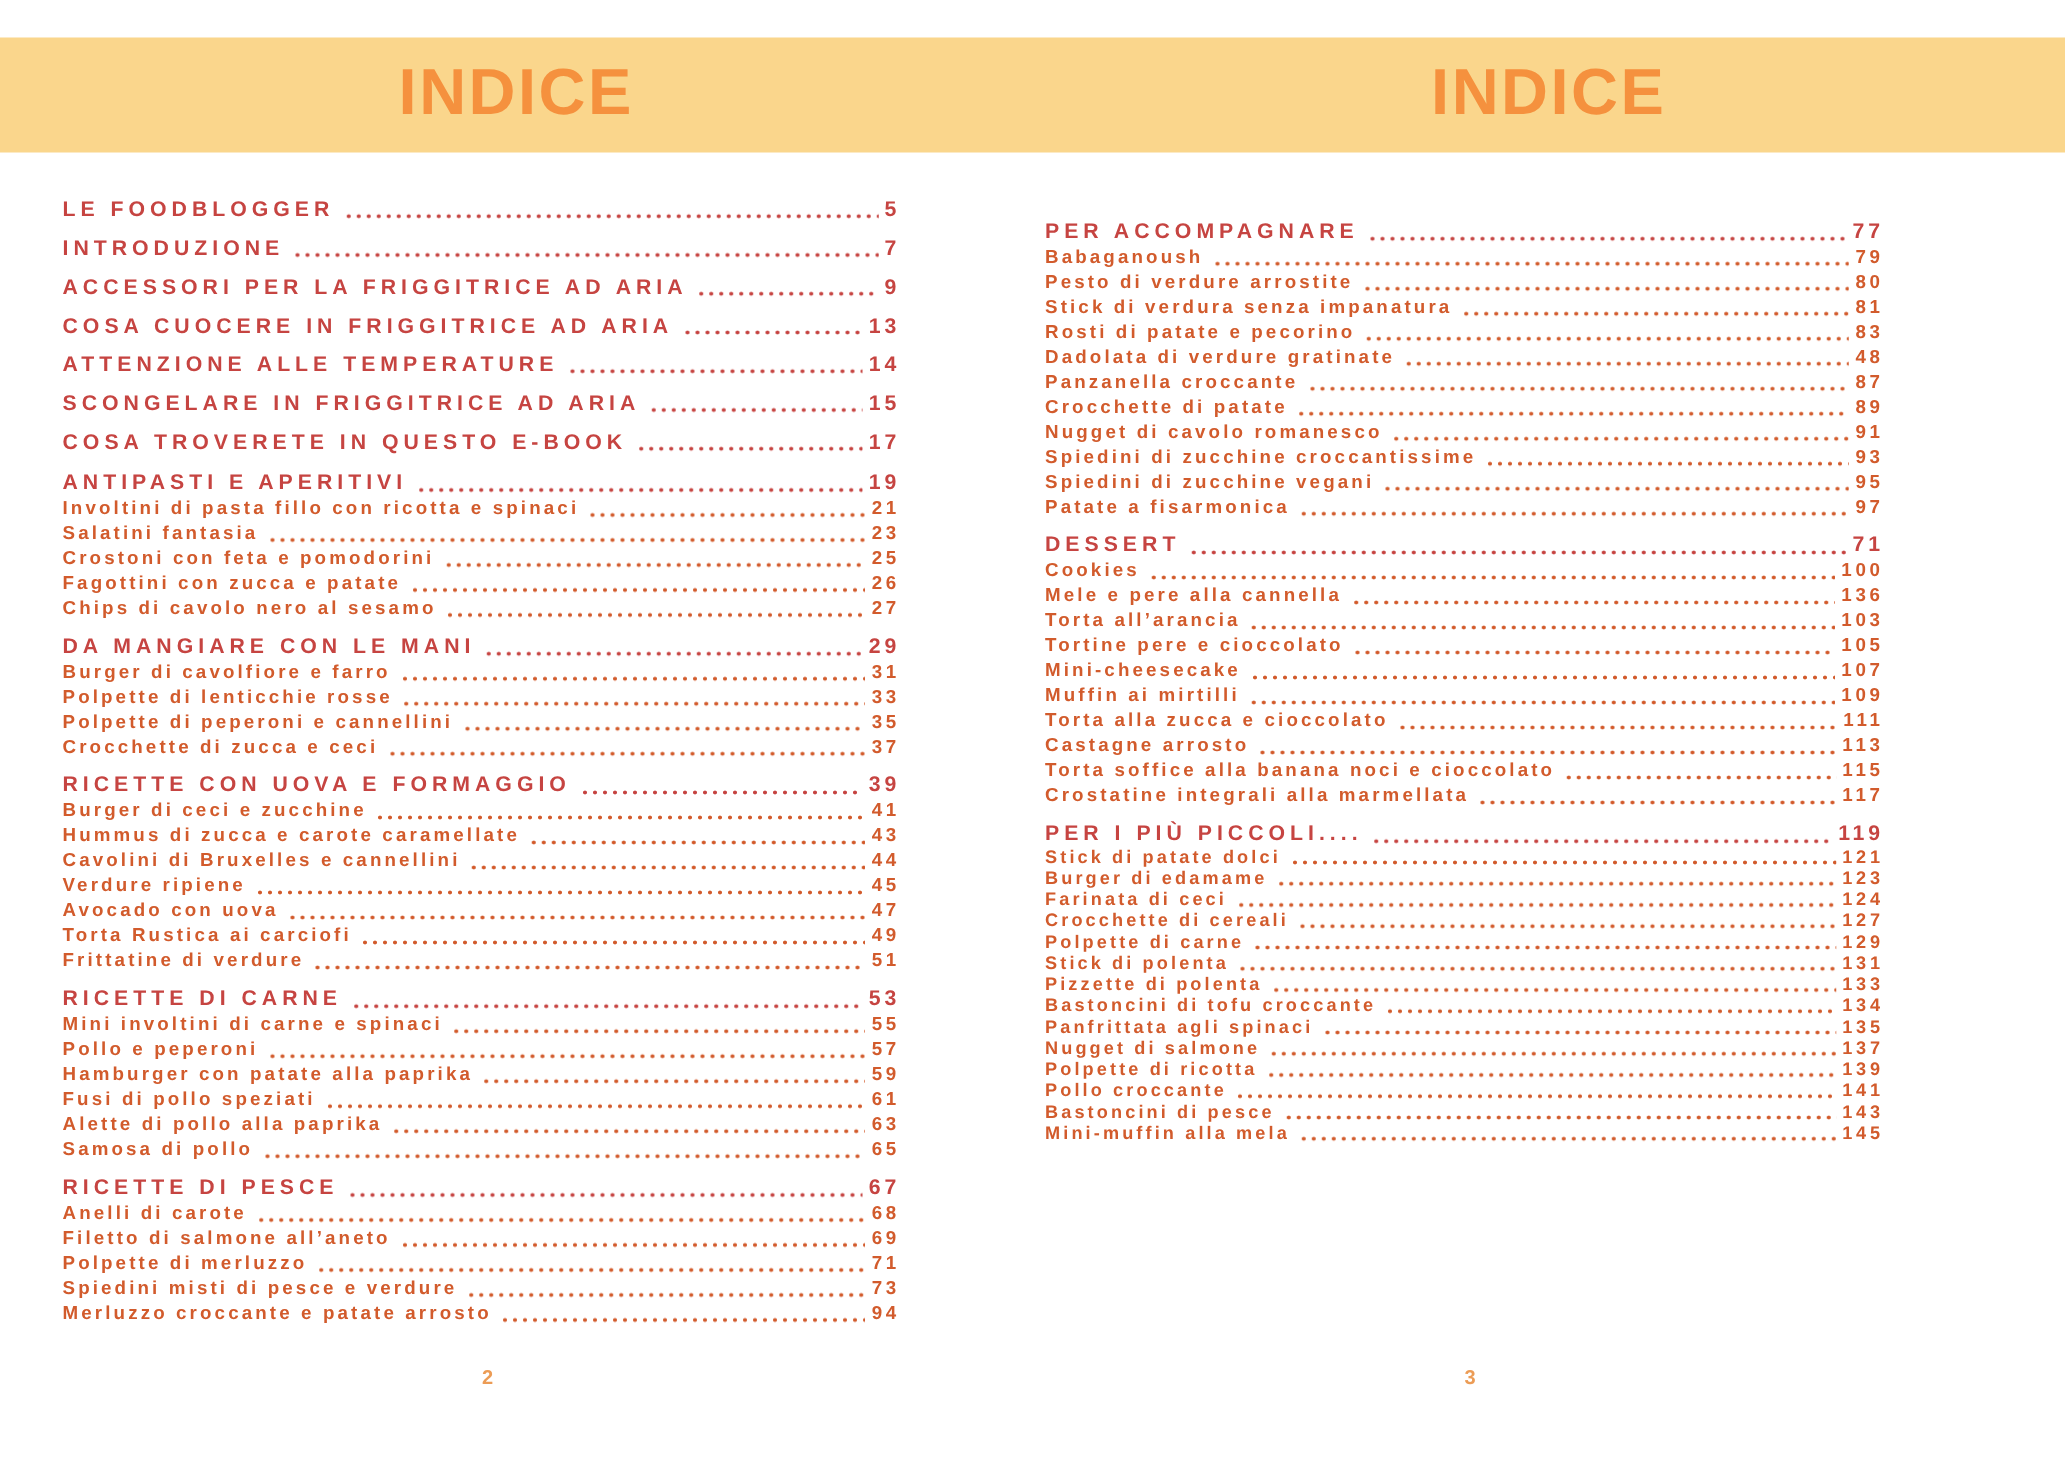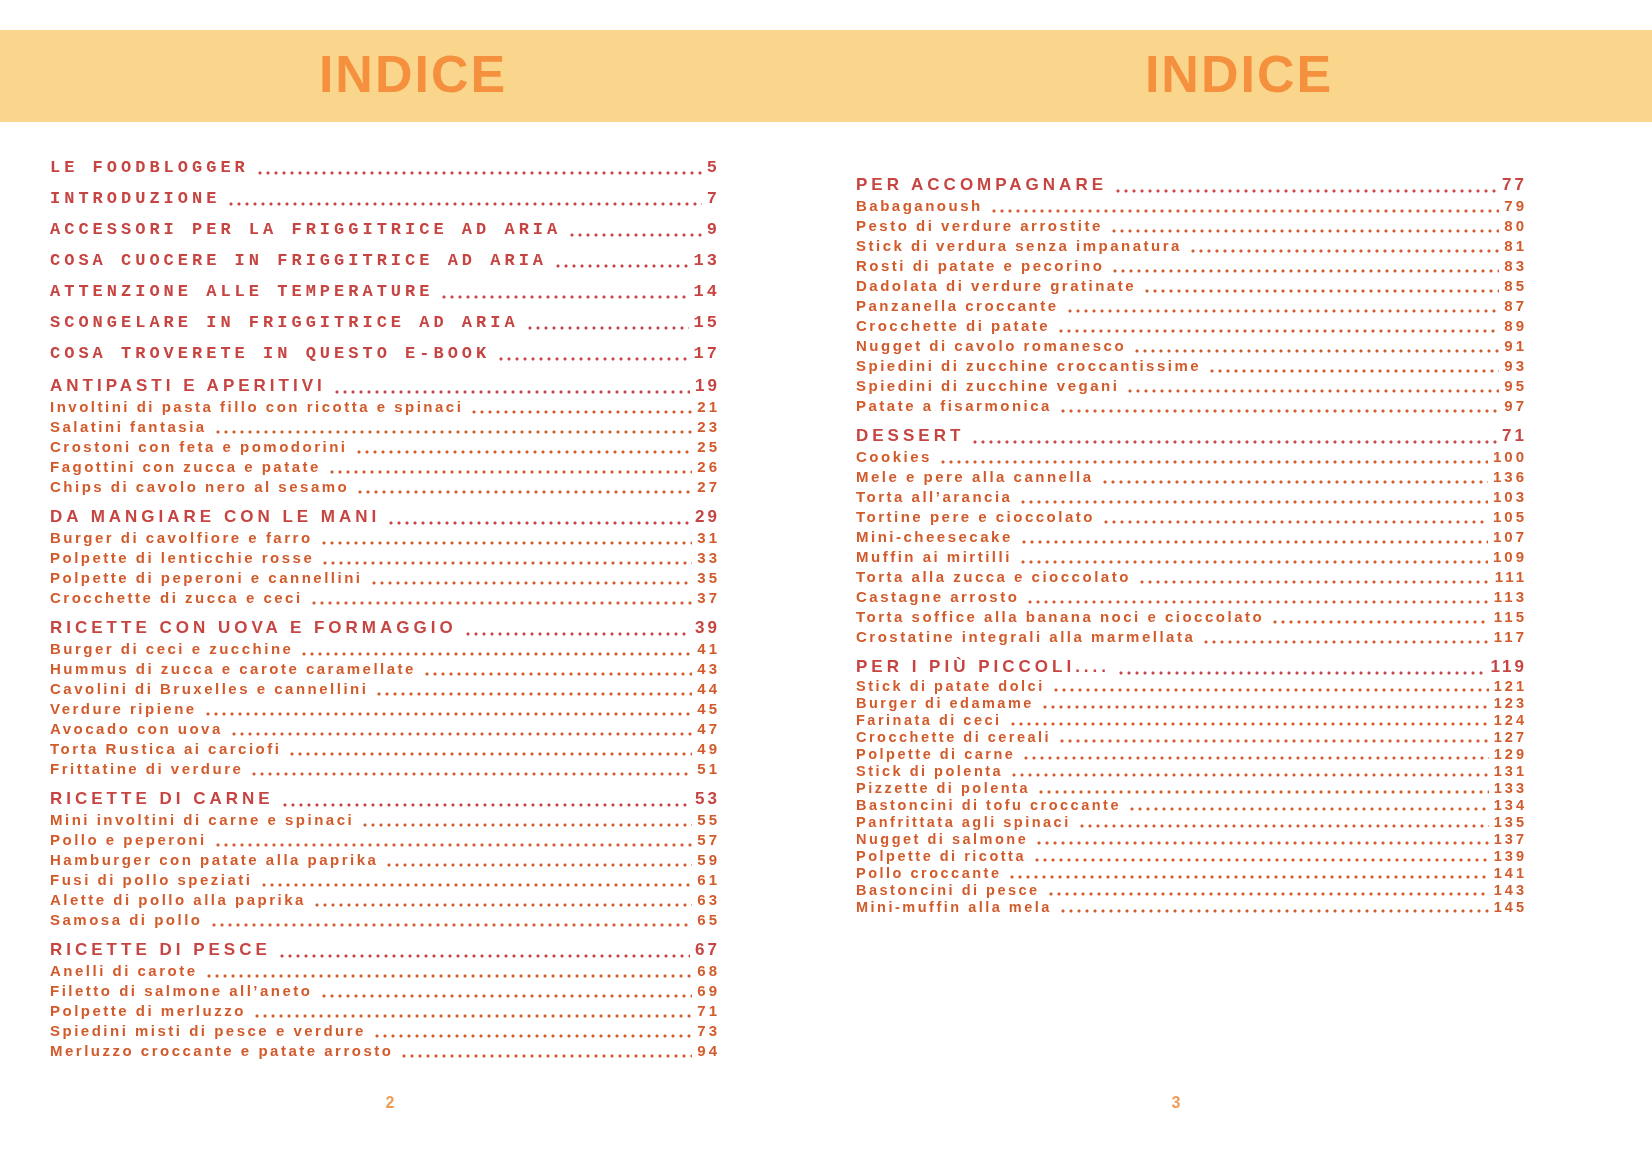--- a/index.html
+++ b/index.html
@@ -5,24 +5,24 @@
   html,body{margin:0;padding:0;background:#ffffff;}
   .canvas{
     position:relative;width:1652px;height:1169px;background:#ffffff;overflow:hidden;
     font-family:"Liberation Sans",sans-serif;
     --red:#C64441;--orange:#D25B2C;--banner-bg:#FAD68C;--banner-text:#F5913E;--folio:#EC9C55;
   }
   .banner{position:absolute;left:0;top:30px;width:100%;height:92px;background:var(--banner-bg);display:flex;}
   .banner-title{width:50%;text-align:center;font-size:52px;font-weight:700;color:var(--banner-text);line-height:88px;letter-spacing:2px;}
   .toc{position:absolute;}
   .toc-left{left:50px;top:158px;width:670px;}
-  .toc-right{left:836px;top:174px;width:671px;margin-left:20px;}
+  .toc-right{left:836px;top:174px;width:671px;}
   .row{display:flex;align-items:baseline;font-weight:700;}
   .row.head{font-size:17px;letter-spacing:4px;color:var(--red);line-height:22px;}
-  .row.pre{margin-bottom:11px;line-height:20px;font-family:Liberation Mono, monospace;}
+  .row.pre{margin-bottom:11px;line-height:20px;}
   .group{margin-top:9px;}
   .toc-right > .group:first-child{margin-top:0;}
   .row.item{font-size:15px;letter-spacing:2.5px;color:var(--orange);line-height:20px;}
   .tight .row.item{line-height:17px;font-size:14.5px;}
   .leader{flex:1;align-self:flex-end;height:4px;margin:0 5px 3px 7px;
     background-image:radial-gradient(circle,currentColor 1.3px,transparent 1.8px);
     background-size:8px 4px;background-repeat:repeat-x;background-position:left center;min-width:12px;}
   .pg{letter-spacing:3px;white-space:nowrap;}
   .folio{position:absolute;top:1094px;width:40px;text-align:center;font-size:16px;font-weight:700;color:var(--folio);}
   .folio-left{left:370px;}
@@ -267,21 +267,21 @@
           <span class="pg">81</span>
         </div>
         <div class="row item">
           <span class="lbl">Rosti di patate e pecorino</span>
           <span class="leader"></span>
           <span class="pg">83</span>
         </div>
         <div class="row item">
           <span class="lbl">Dadolata di verdure gratinate</span>
           <span class="leader"></span>
-          <span class="pg">85</span>
+          <span class="pg">48</span>
         </div>
         <div class="row item">
           <span class="lbl">Panzanella croccante</span>
           <span class="leader"></span>
           <span class="pg">87</span>
         </div>
         <div class="row item">
           <span class="lbl">Crocchette di patate</span>
           <span class="leader"></span>
           <span class="pg">89</span>

